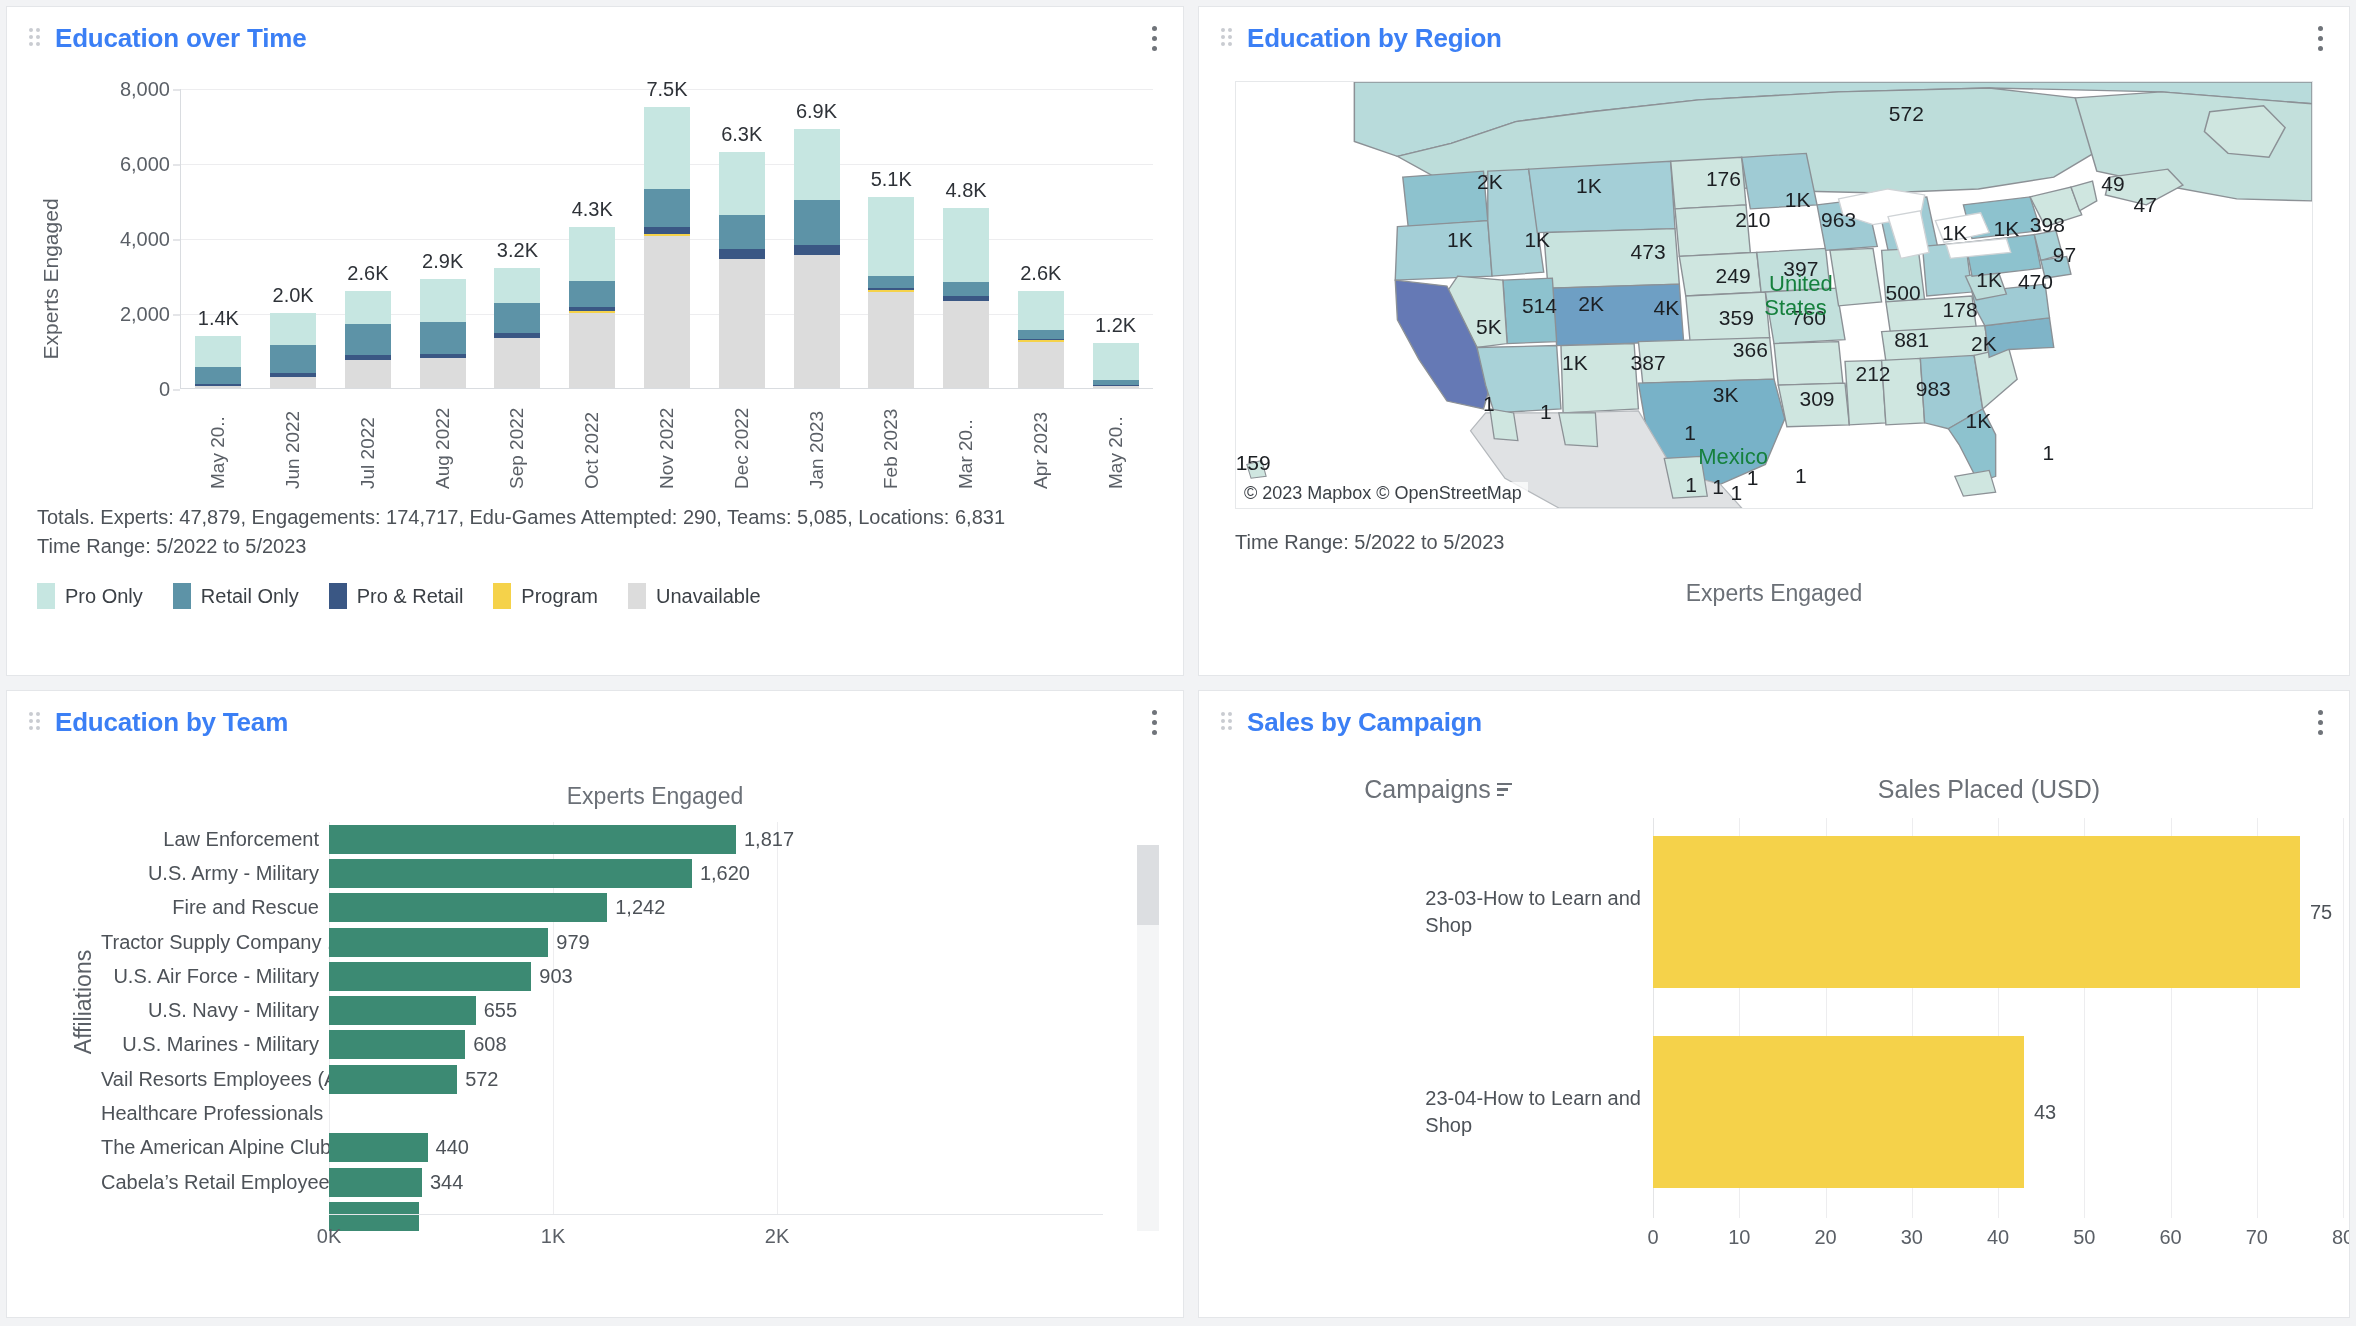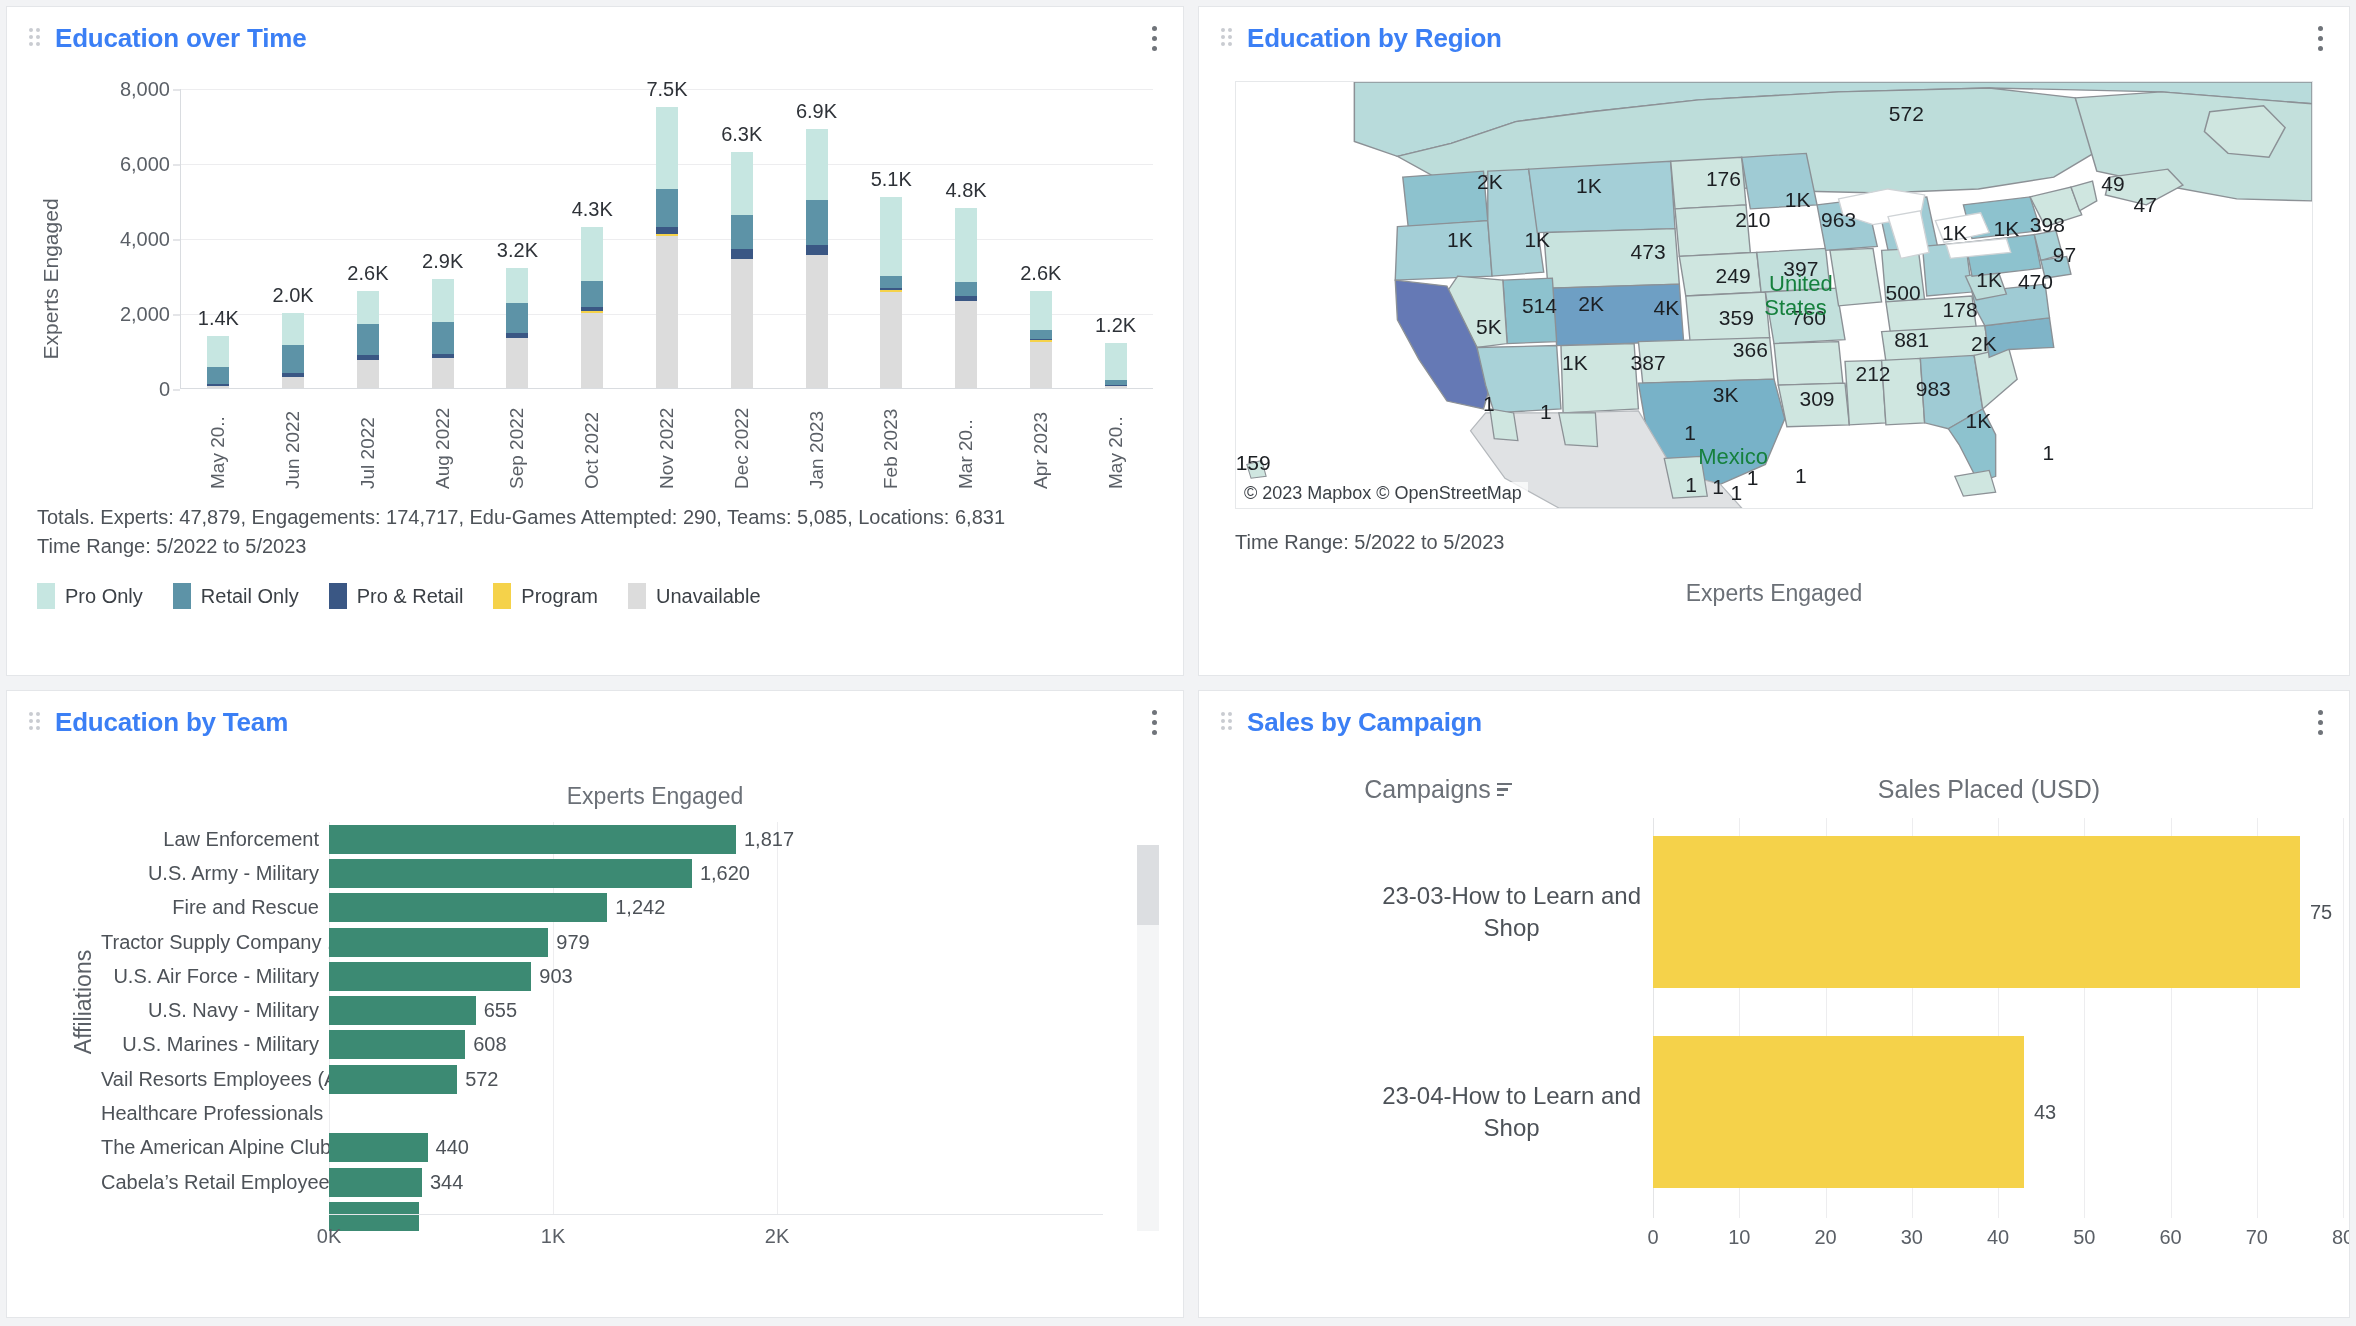--- a/index.html
+++ b/index.html
@@ -101,21 +101,21 @@
     display: flex; align-items: flex-end;
     justify-content: space-around;
     border-bottom: 1px solid #d9dce0;
   }
   .gridline {
     position: absolute; left: 0; right: 0;
     height: 1px; background: #ededef;
   }
   .colgrp {
     position: relative;
-    width: 22px;
+    width: 46px;
     display: flex; flex-direction: column-reverse;
     z-index: 2;
   }
   .colgrp .seg { width: 100%; display: block; }
   .collabel {
     position: absolute; left: 50%;
     transform: translateX(-50%);
     font-size: 20px; color: #2e3238;
     white-space: nowrap;
   }
@@ -242,21 +242,21 @@
   .sort-icon { display: inline-flex; flex-direction: column; gap: 3px; }
   .sort-icon i { display: block; height: 2.5px; background: #6b7077; }
   .sort-icon i:nth-child(1) { width: 15px; }
   .sort-icon i:nth-child(2) { width: 11px; }
   .sort-icon i:nth-child(3) { width: 7px; }
   .c4-metric { flex: 1; text-align: center; font-size: 25px; color: #6b7077; }
   .c4-plot { position: relative; margin-top: 14px; height: 400px; display: flex; }
   .c4-labels { width: 430px; flex: none; position: relative; }
   .c4-lab {
     position: absolute; right: 12px;
-    text-align: center; font-size: 24px; color: #4d5258;
+    text-align: left; font-size: 20px; color: #4d5258;
     line-height: 1.35; transform: translateY(-50%);
   }
   .c4-area { flex: 1; position: relative; }
   .c4-vgrid { position: absolute; top: 0; bottom: 0; width: 1px; background: #ededef; }
   .c4-vgrid.zero { background: #e3e4e6; }
   .c4bar { position: absolute; background: #f5d24a; display: block; }
   .c4val { position: absolute; font-size: 20px; color: #4d5258; transform: translateY(-50%); }
   .c4-xaxis { position: relative; margin-left: 430px; height: 44px; }
   .c4-xt { position: absolute; transform: translateX(-50%); top: 8px; font-size: 20px; color: #5a5f66; }
 </style>

